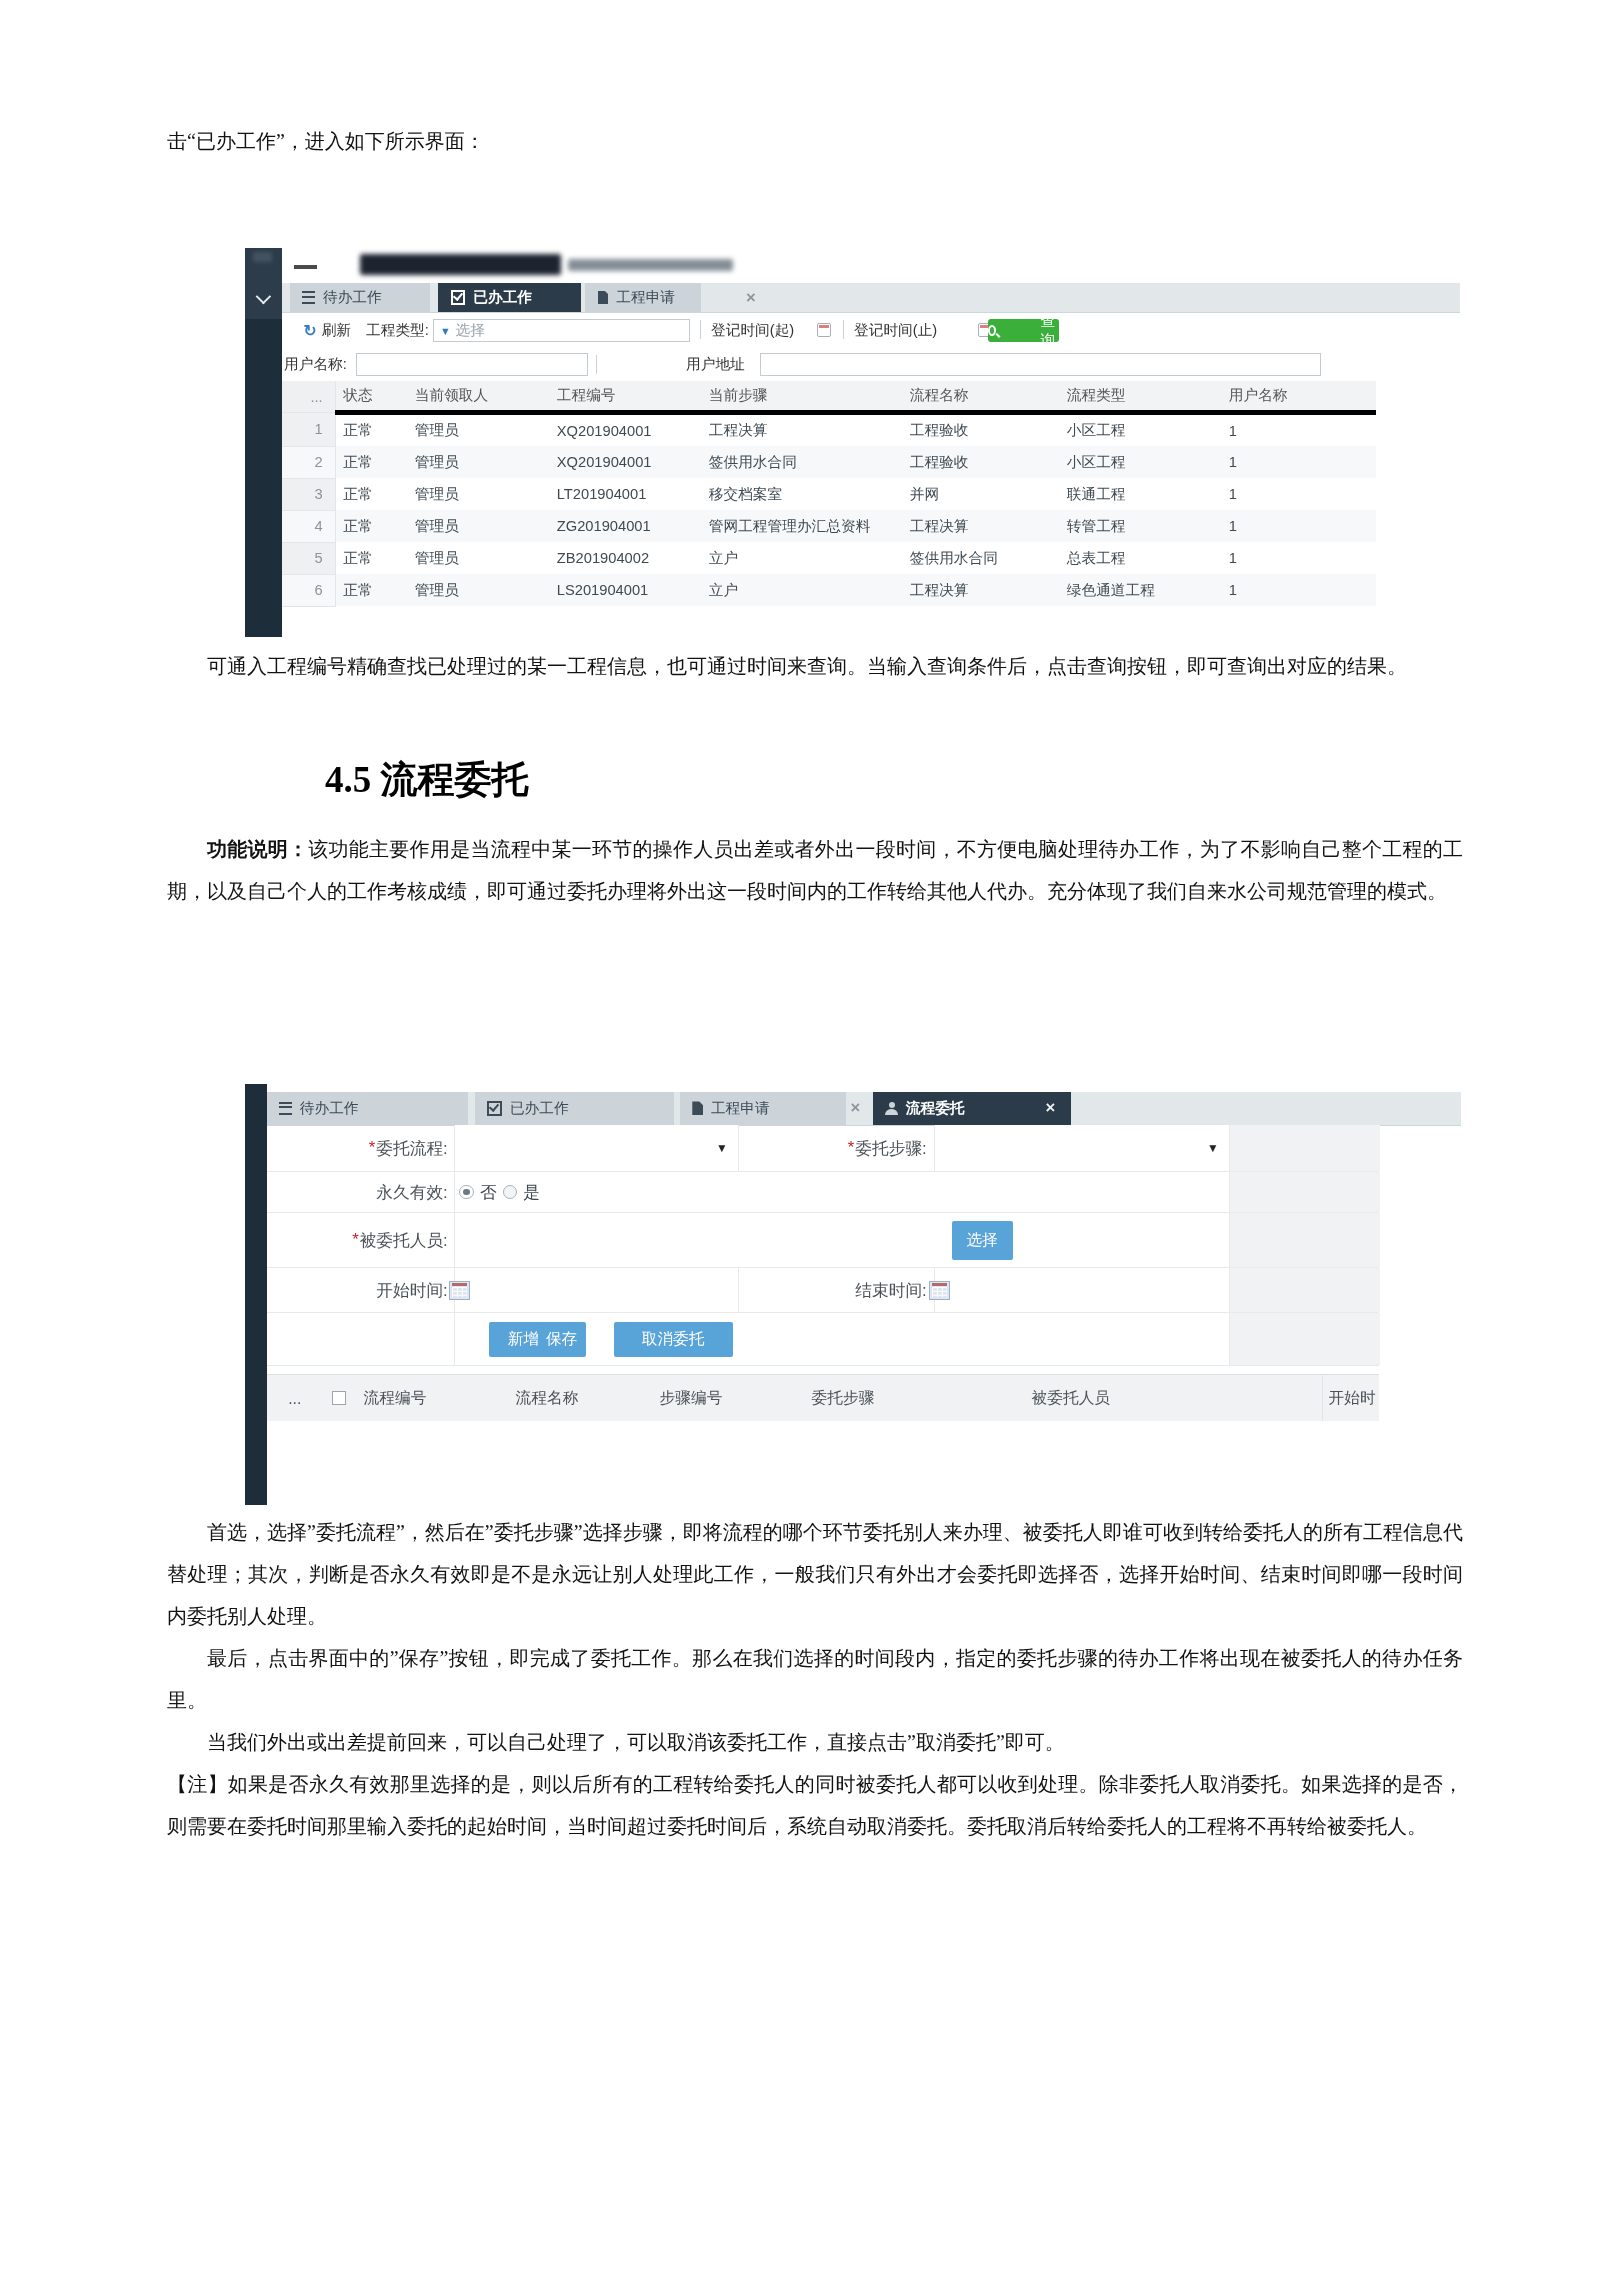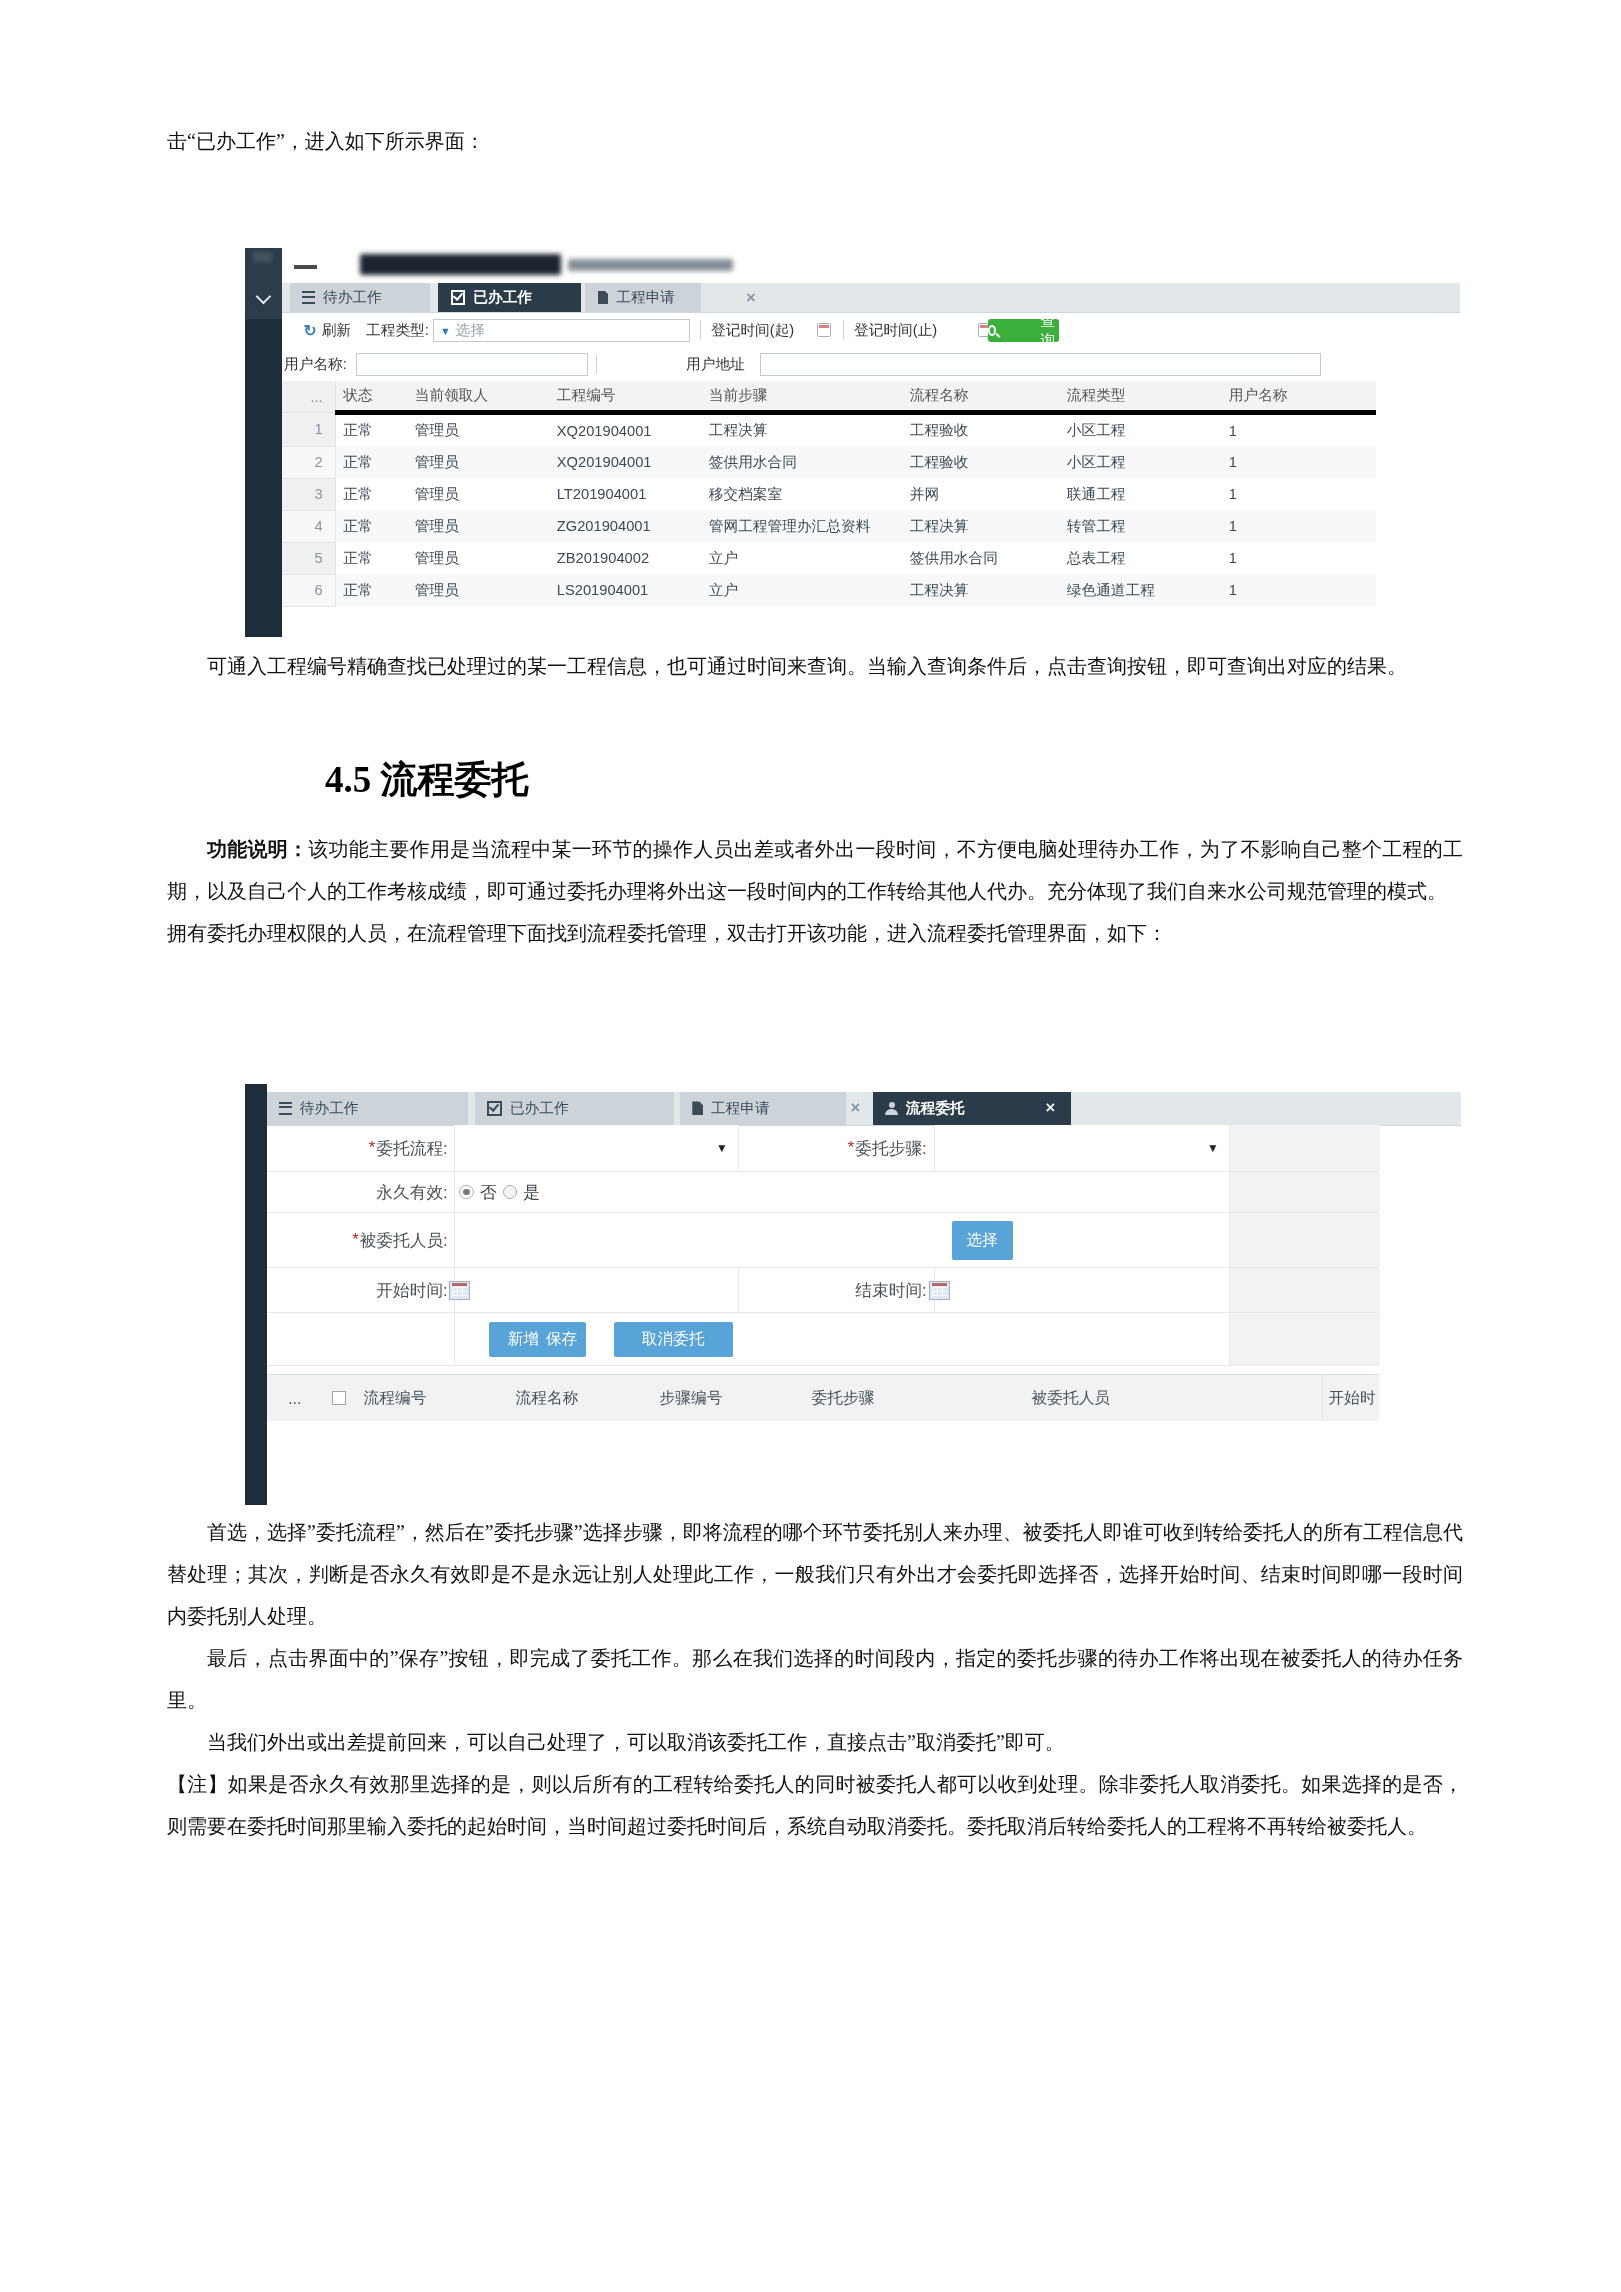--- a/index.html
+++ b/index.html
@@ -249,21 +249,20 @@
   </div>
 
   <div class="doctext" style="top:645px;">
     <p class="ind">可通入工程编号精确查找已处理过的某一工程信息，也可通过时间来查询。当输入查询条件后，点击查询按钮，即可查询出对应的结果。</p>
   </div>
 
   <div class="h2">4.5 流程委托</div>
 
   <div class="doctext" style="top:828px;">
     <p class="ind"><span class="b">功能说明：</span><span>该功能主要作用是当流程中某一环节的操作人员出差或者外出一段时间，不方便电脑处理待办工作，为了不影响自己整个工程的工期，以及自己个人的工作考核成绩，即可通过委托办理将外出这一段时间内的工作转给其他人代办。充分体现了我们自来水公司规范管理的模式。</span></p>
-    <p>拥有委托办理权限的人员，在流程管理下面找到流程委托管理，双击打开该功能，进入流程委托管理界面，如下：</p>
   </div>
 
   <div class="shot" style="top:1084px;height:421px;">
     <div class="abs" style="left:0;top:0;width:21.6px;height:421px;background:#1e2d3a;"></div>
 
     <div class="tabbar" style="left:21.6px;top:7.8px;width:1194px;height:33px;">
       <div class="tab" style="left:0px;width:201px;">
         <span class="i-list"></span>
         <span>待办工作</span>
       </div>

